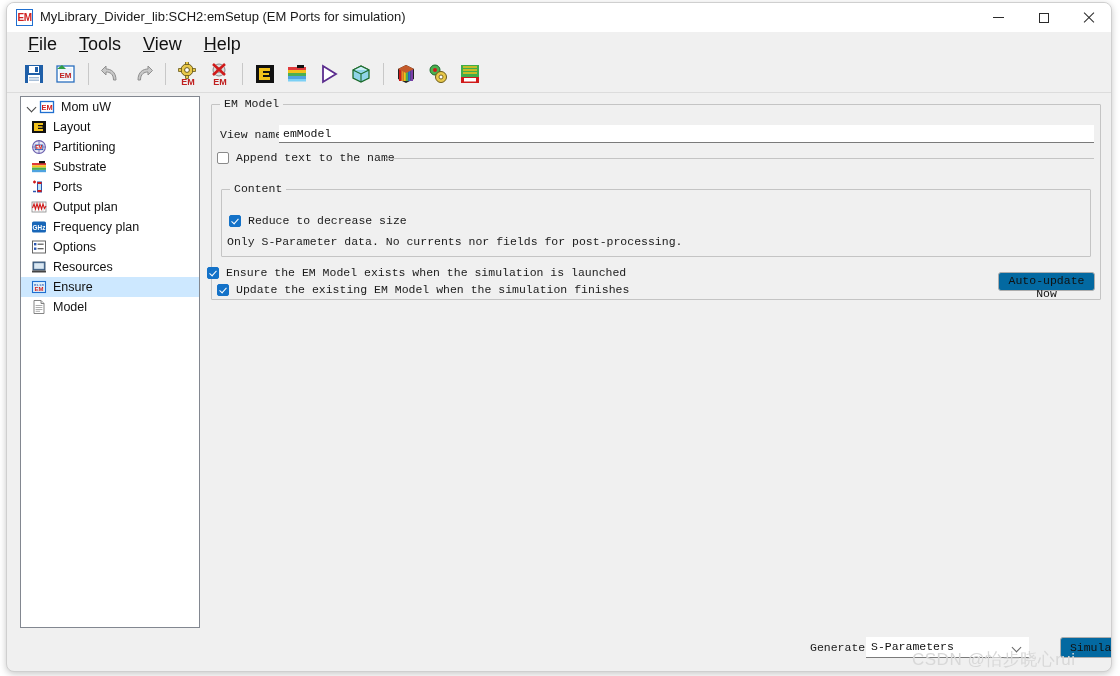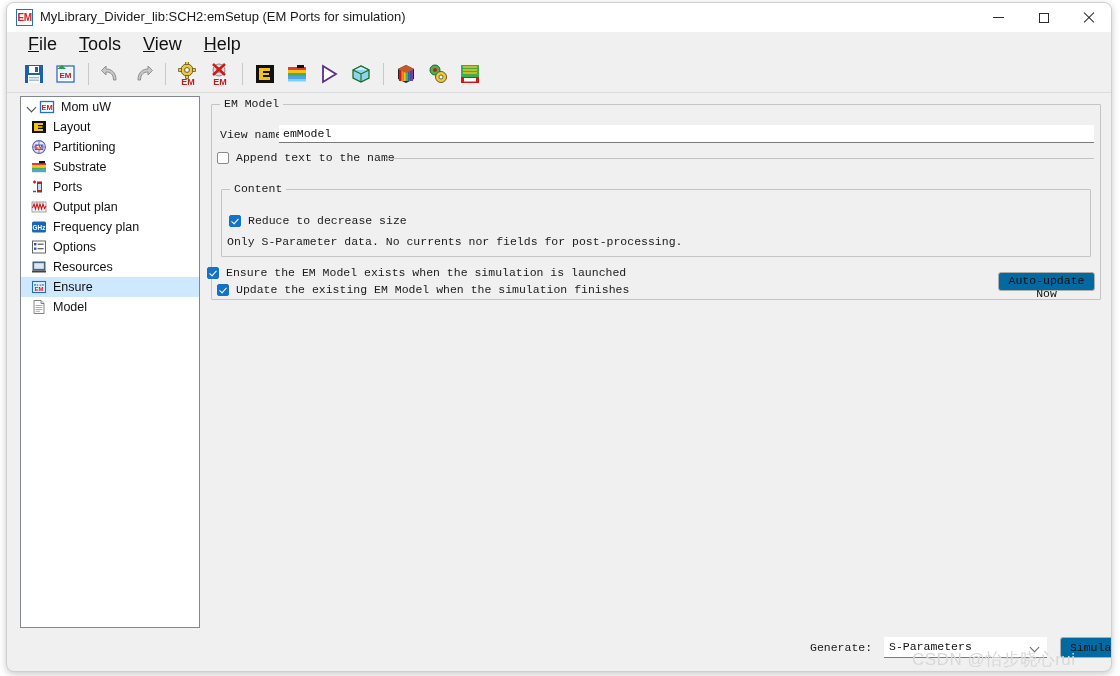--- a/index.html
+++ b/index.html
@@ -120,21 +120,20 @@
   .btn{
     background:#0369a1;border:1px solid #adadad;border-radius:3px;
     font-family:"Liberation Mono","DejaVu Sans Mono",monospace;font-size:11.5px;
     color:#111;cursor:default;box-sizing:border-box;
   }
   .hrline{position:absolute;height:1px;background:#c4c4c4;}
   
   .combo{
     position:absolute;background:#ffffff;border:none;border-bottom:1px solid #7a7a7a;
     box-sizing:border-box;
-    margin-left:18px;
   }
   .combo .val{
     position:absolute;left:5px;top:3px;
     font-family:"Liberation Mono","DejaVu Sans Mono",monospace;font-size:11.5px;color:#111;
     white-space:nowrap;
   }
   .combo .arrow{position:absolute;right:7px;top:7px;width:9px;height:9px;}
   .combo .arrow:before{
     content:"";position:absolute;left:0px;top:0px;width:6px;height:6px;
     border-right:1.3px solid #666;border-bottom:1.3px solid #666;

